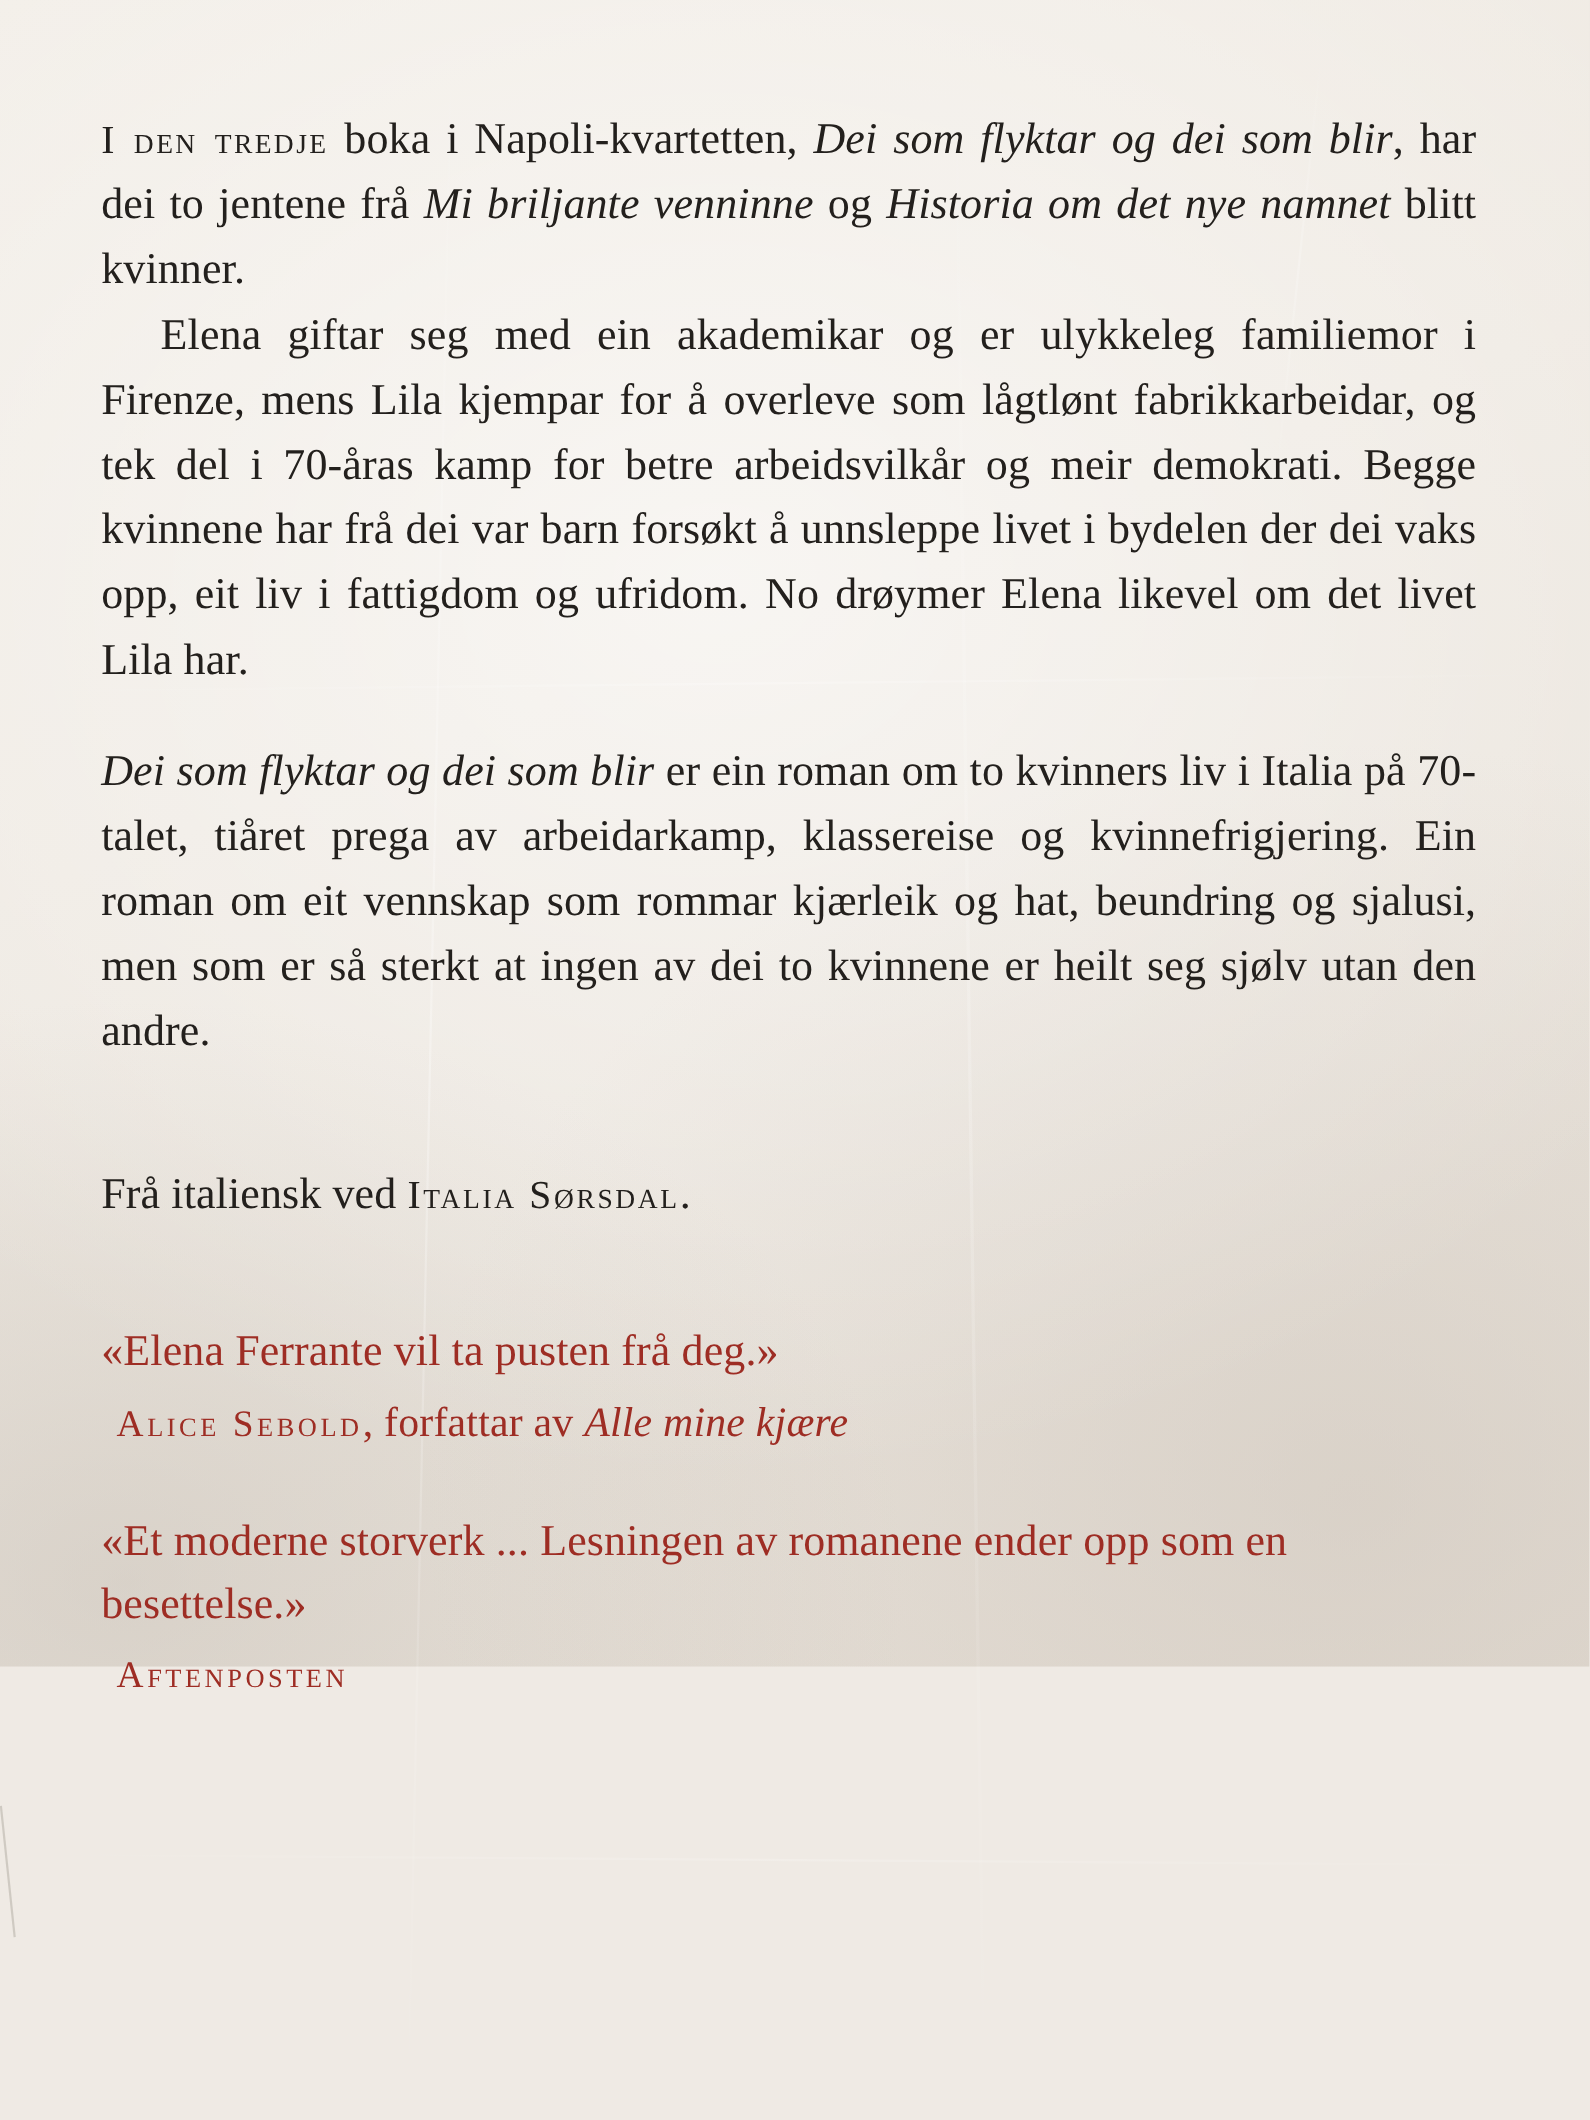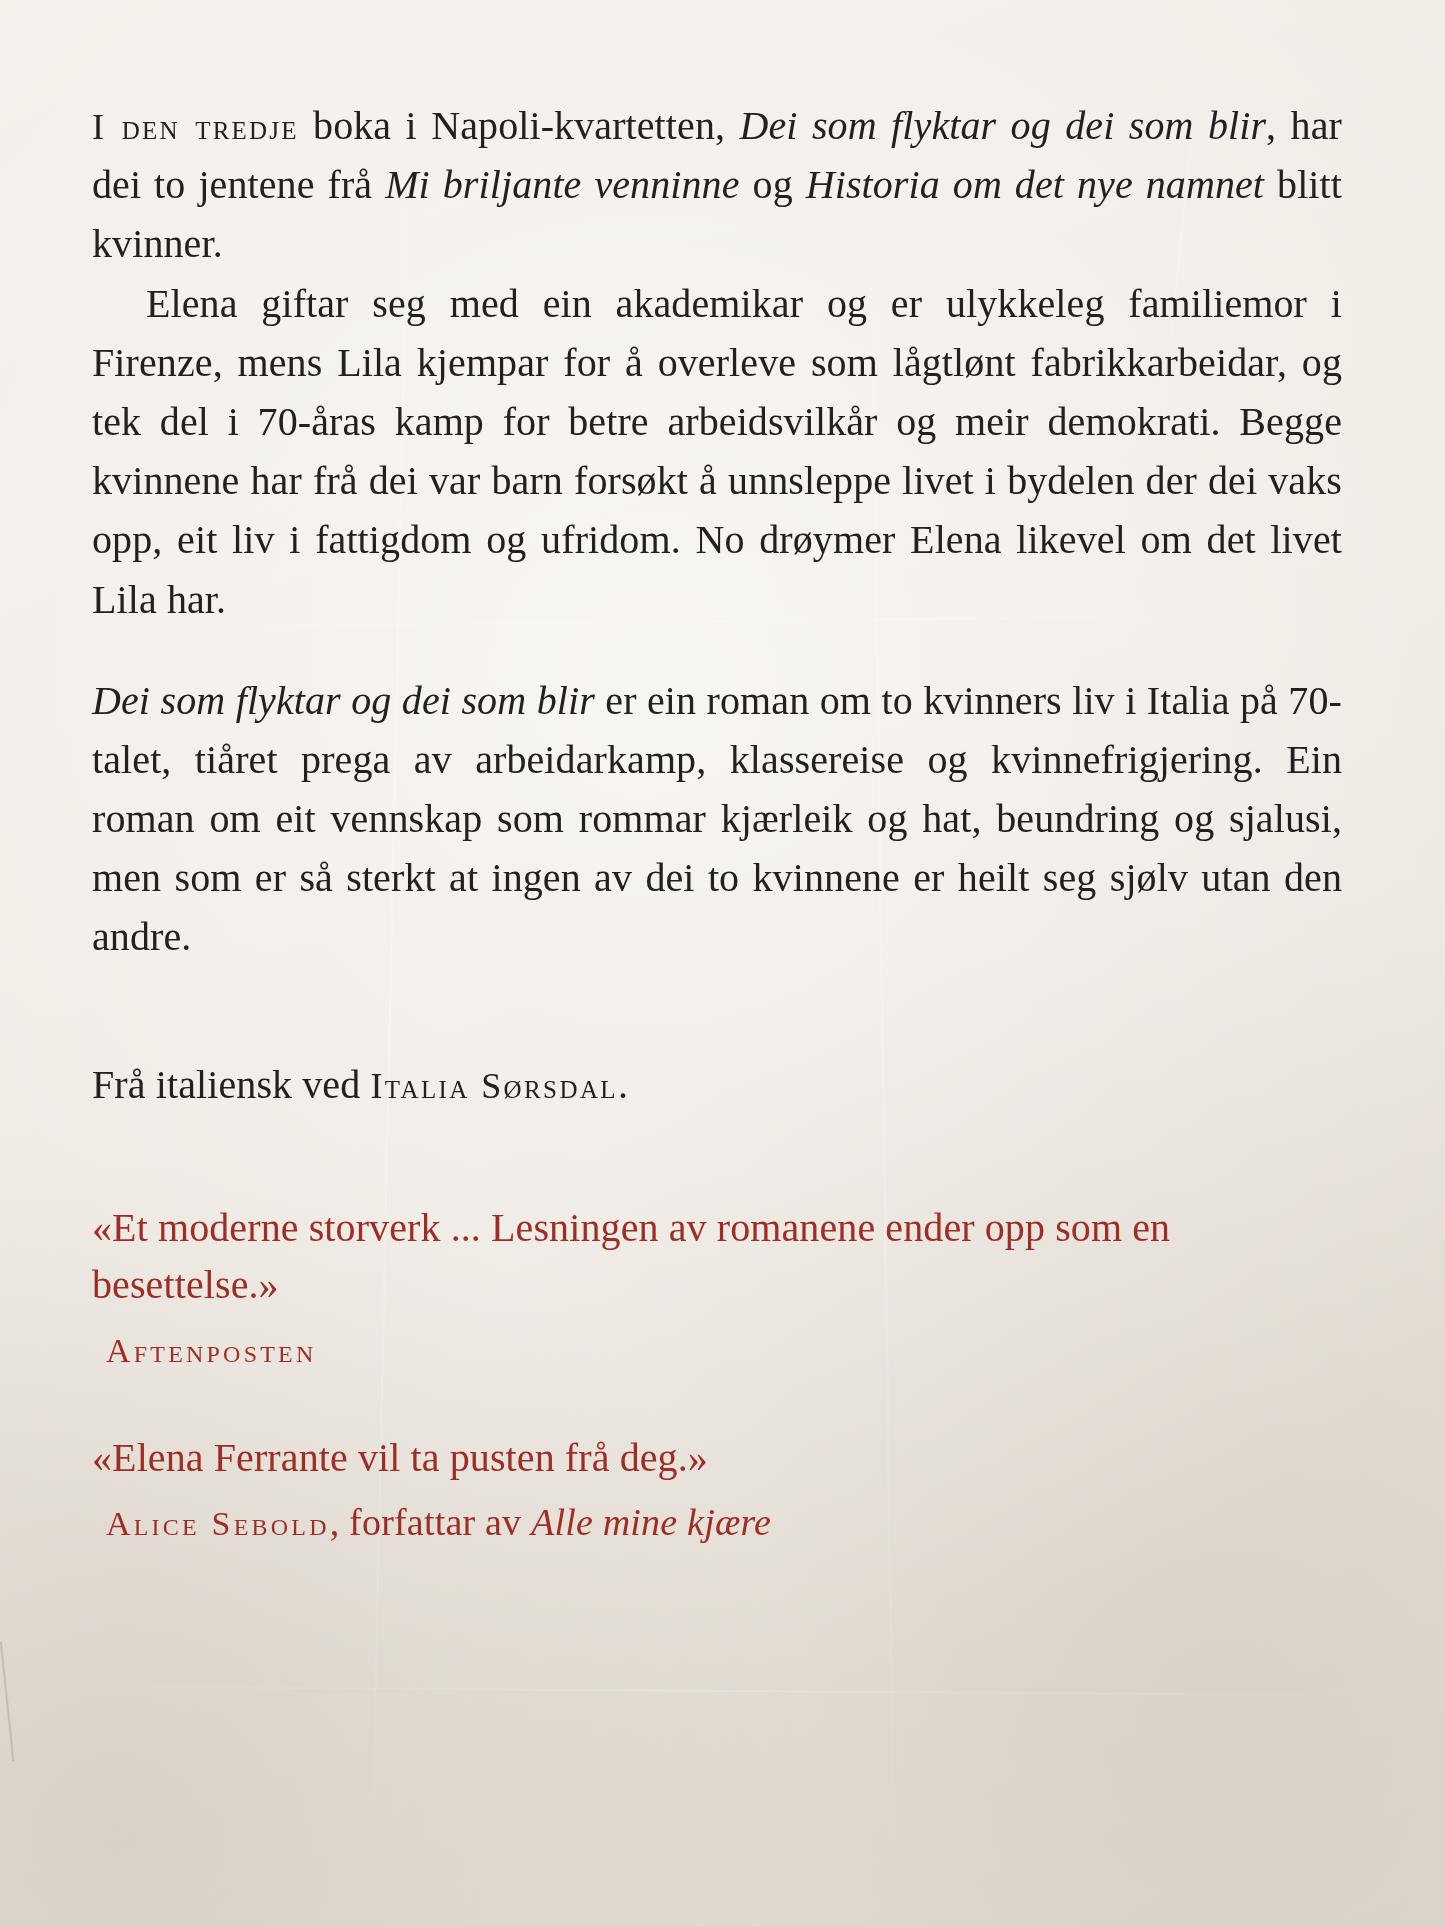--- a/index.html
+++ b/index.html
@@ -11,21 +11,21 @@
     height: 1927px;
     background: #efeae4;
     font-family: "Liberation Serif", serif;
     overflow: hidden;
   }
 
   
   #page {
     position: relative;
     width: 1445px;
-    height: 1927px;
+    height: 1515px;
     background:
       radial-gradient(ellipse 120% 90% at 45% 35%, rgba(255,255,255,0.55) 0%, rgba(255,255,255,0.0) 60%),
       radial-gradient(ellipse 90% 70% at 85% 90%, rgba(205,196,186,0.50) 0%, rgba(205,196,186,0.0) 65%),
       radial-gradient(ellipse 70% 50% at 8% 95%, rgba(196,188,178,0.45) 0%, rgba(196,188,178,0.0) 70%),
       linear-gradient(160deg, #f3efe9 0%, #efeae3 40%, #e9e3db 75%, #e3dcd3 100%);
     box-sizing: border-box;
   }
 
   
   .crease {
@@ -151,29 +151,29 @@
     <p class="credit gap-credit">
       <span>Frå italiensk ved </span><span class="name">Italia Sørsdal</span><span>.</span>
     </p>
 
     <div class="quotes">
 
       <div class="quote-block">
       </div>
 
       <div class="quote-block">
-        <p class="quote-text">«Et moderne storverk ... Lesningen av romanene ender opp som en besettelse.»</p>
+        <p class="quote-text">«Elena Ferrante vil ta pusten frå deg.»</p>
         <p class="quote-source">
-          <span>Aftenposten</span><span class="plain"></span><span class="work"></span>
+          <span>Alice Sebold</span><span class="plain">, forfattar av </span><span class="work">Alle mine kjære</span>
         </p>
       </div>
 
       <div class="quote-block">
-        <p class="quote-text">«Elena Ferrante vil ta pusten frå deg.»</p>
+        <p class="quote-text">«Et moderne storverk ... Lesningen av romanene ender opp som en besettelse.»</p>
         <p class="quote-source">
-          <span>Alice Sebold</span><span class="plain">, forfattar av </span><span class="work">Alle mine kjære</span>
+          <span>Aftenposten</span><span class="plain"></span><span class="work"></span>
         </p>
       </div>
 
     </div>
 
   </div>
 </div>
 
 </body></html>

